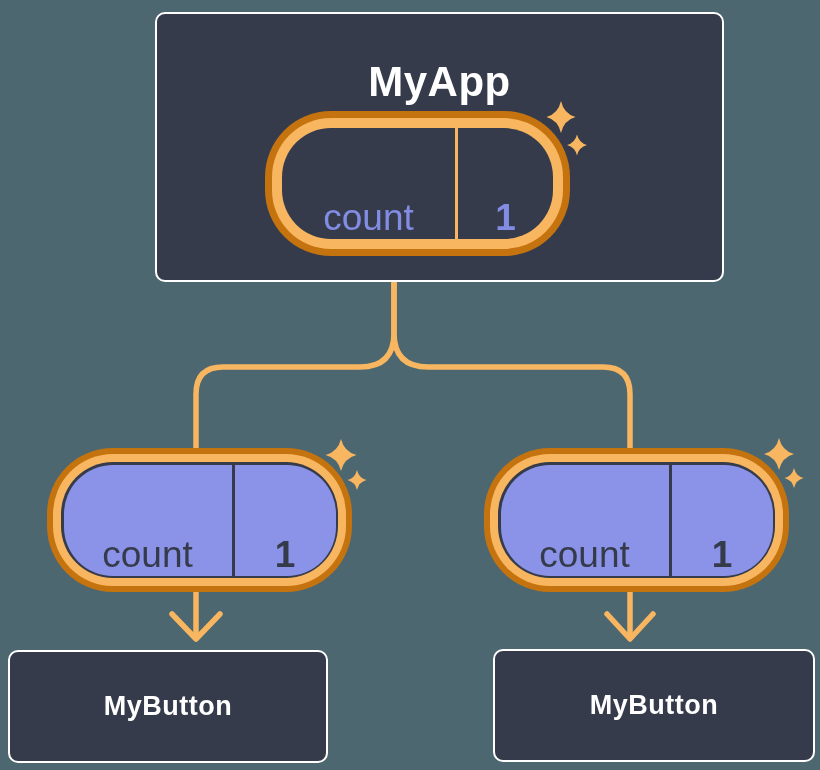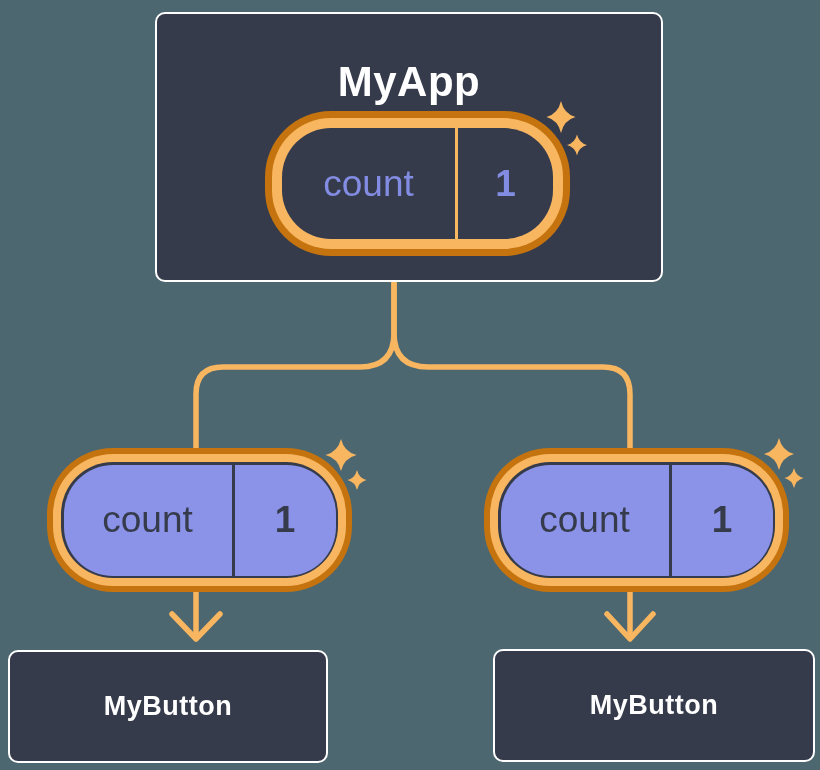--- a/index.html
+++ b/index.html
@@ -15,21 +15,21 @@
   .sparkle-layer{z-index:6;}
 
   .node-box{
     position:absolute;
     background:#353B4B;
     border:2.5px solid #FFFFFF;
     border-radius:10px;
     box-sizing:border-box;
     z-index:2;
   }
-  .myapp-box{left:155px;top:12px;width:508px;height:270px;}
+  .myapp-box{left:155px;top:12px;width:569px;height:270px;}
   .mybutton-box{display:flex;align-items:center;justify-content:center;}
   .mybutton-left{left:8px;top:650px;width:320px;height:113px;}
   .mybutton-right{left:493px;top:649px;width:322px;height:113px;}
 
   .node-title{
     color:#FFFFFF;
     font-size:42px;
     font-weight:600;
     letter-spacing:0.5px;
     white-space:nowrap;
@@ -81,21 +81,21 @@
     background:#8B93E8;border-radius:49px;
     width:100%;height:100%;
     display:flex;align-items:stretch;overflow:hidden;
   }
   .pill-purple .pill-label{color:#353B4B;font-weight:500;}
   .pill-purple .pill-value{color:#353B4B;}
   .pill-purple .pill-divider{background:#353B4B;}
   .pill-purple .cell-label{width:168px;}
 
   .pill-cell{
-    display:flex;align-items:center;justify-content:center;
+    display:flex;align-items:flex-end;justify-content:center;
   }
   .cell-value{flex:1;}
   .pill-divider{width:3px;}
   .pill-label{font-size:37px;}
   .pill-value{font-size:37px;font-weight:700;}
 </style>
 </head>
 <body>
 
 <div class="canvas">

